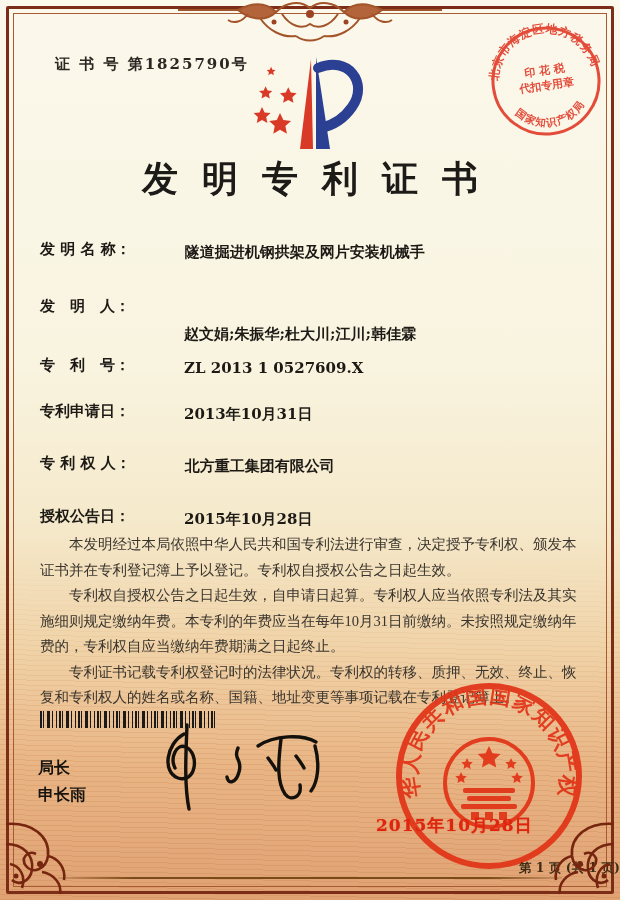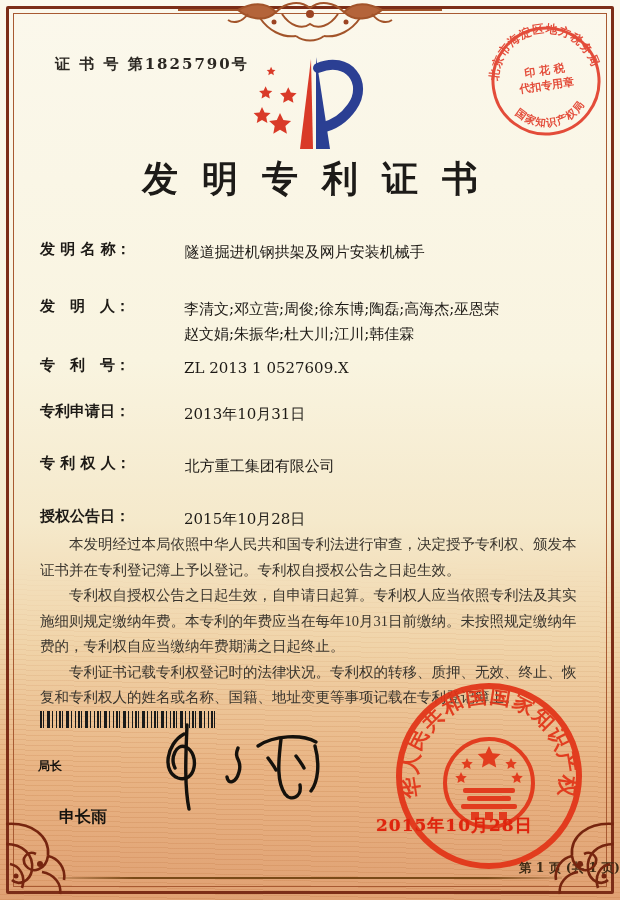--- a/index.html
+++ b/index.html
@@ -12,30 +12,30 @@
     mask-image:linear-gradient(180deg,transparent 0,rgba(0,0,0,.6) 120px,#000 220px);}
   .border-outer{position:absolute;inset:6px;border:3px solid #7c2d17;border-radius:2px;}
   .border-inner{position:absolute;inset:13px;border:1px solid #a85a32;}
   .cert-no{position:absolute;left:55px;top:55px;font-size:15px;font-weight:bold;color:#2b2722;letter-spacing:2px;}
   .logo{position:absolute;left:250px;top:55px;}
   .title{position:absolute;left:0;right:0;top:155px;text-align:center;font-size:36px;font-weight:bold;
     color:#1d1b18;letter-spacing:24px;text-indent:24px;}
   .fields{position:absolute;left:40px;top:0;width:545px;}
   .frow{position:absolute;left:0;display:flex;align-items:flex-start;font-size:15px;color:#1d1a16;}
   .flabel{font-weight:bold;white-space:pre;flex:0 0 auto;}
-  .fvalue{font-weight:normal;margin-left:6px;line-height:25px;padding-left:48px;}
+  .fvalue{font-weight:bold;margin-left:6px;line-height:25px;padding-left:48px;}
   .r0{top:240px;} .r1{top:297px;} .r2{top:356px;} .r3{top:402px;} .r4{top:454px;} .r5{top:507px;}
   .paras{position:absolute;left:40px;top:532px;width:542px;font-size:14.5px;line-height:25.5px;color:#39342d;}
   .paras p{margin:0;text-indent:2em;font-weight:500;font-family:Liberation Serif, serif;}
   .barcode{position:absolute;left:40px;top:711px;width:176px;height:17px;
     background:repeating-linear-gradient(90deg,#1a1a1a 0 2px,transparent 2px 3px,#1a1a1a 3px 4px,transparent 4px 7px,#1a1a1a 7px 10px,transparent 10px 12px,#1a1a1a 12px 13px,transparent 13px 16px,#1a1a1a 16px 17px,transparent 17px 19px);}
-  .sig-title{position:absolute;left:38px;top:758px;font-size:12px;font-weight:bold;color:#17140f;
+  .sig-title{position:absolute;left:38px;top:758px;font-size:16px;font-weight:bold;color:#17140f;
     font-family:"DejaVu Sans","Liberation Sans",sans-serif;}
-  .sig-name{position:absolute;left:38px;top:807px;font-size:16px;font-weight:bold;color:#17140f;
-    font-family:Liberation Serif, serif;margin-left:21px;}
+  .sig-name{position:absolute;left:38px;top:785px;font-size:16px;font-weight:bold;color:#17140f;
+    font-family:Liberation Serif, serif;}
   .signature{position:absolute;left:150px;top:722px;}
   .seal{position:absolute;left:393px;top:680px;}
   .seal-date{position:absolute;left:376px;top:814px;font-size:17px;font-weight:bold;color:#df250e;
     letter-spacing:1px;text-shadow:0 0 1px rgba(223,37,14,.6);}
   .tax-stamp{position:absolute;left:487px;top:22px;transform:rotate(-8deg);}
   .footer{position:absolute;left:0;right:0;top:860px;text-align:right;font-size:12.5px;color:#3f2c16;font-weight:bold;}
   .goldline{position:absolute;left:58px;right:58px;top:877px;height:2px;
     background:linear-gradient(90deg,rgba(122,74,24,.2),#7a4a18 15%,#7a4a18 85%,rgba(122,74,24,.2));}
   .flourish-top{position:absolute;left:178px;top:0px;}
   .corner-bl{position:absolute;left:2px;top:818px;}
@@ -114,21 +114,21 @@
   <div class="title">发明专利证书</div>
 
   <div class="fields">
     <div class="frow r0">
       <span class="flabel">发 明 名 称：</span>
       <span class="fvalue">隧道掘进机钢拱架及网片安装机械手</span>
     </div>
     <div class="frow r1">
       <span class="flabel">发　明　人：</span>
       <span class="fvalue">
-        <span>李清文;邓立营;周俊;徐东博;陶磊;高海杰;巫恩荣</span><br>
+        <br>
         <span>赵文娟;朱振华;杜大川;江川;韩佳霖</span>
       </span>
     </div>
     <div class="frow r2">
       <span class="flabel">专　利　号：</span>
       <span class="fvalue">ZL 2013 1 0527609.X</span>
     </div>
     <div class="frow r3">
       <span class="flabel">专利申请日：</span>
       <span class="fvalue">2013年10月31日</span>

